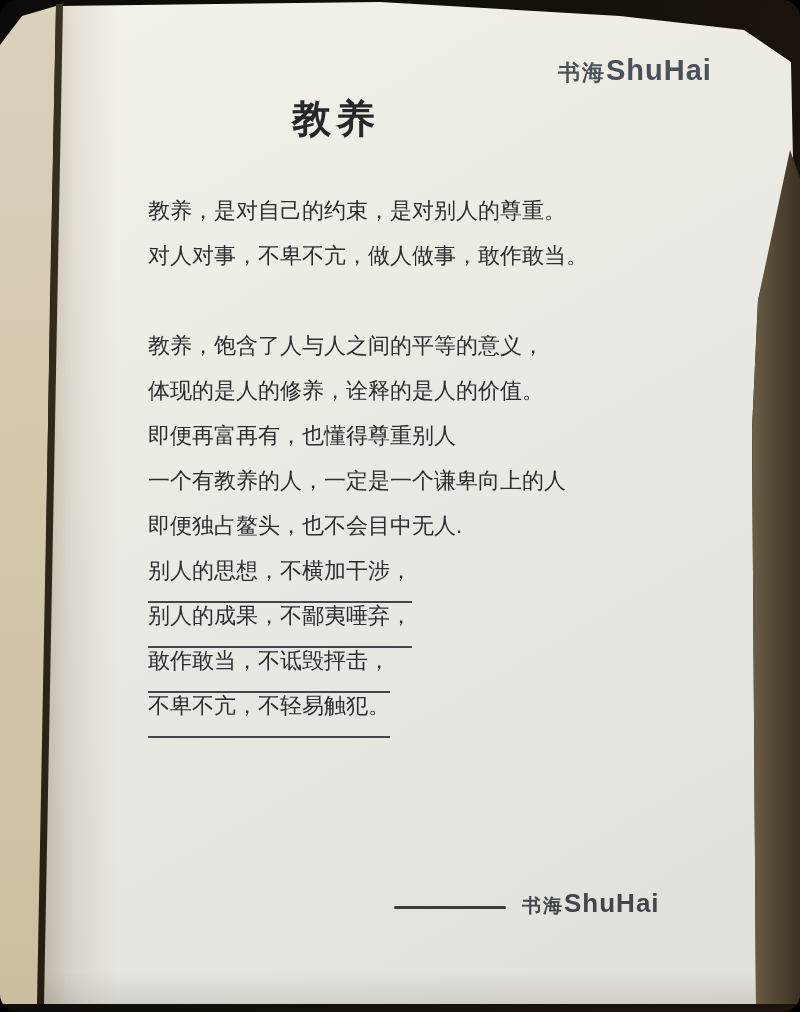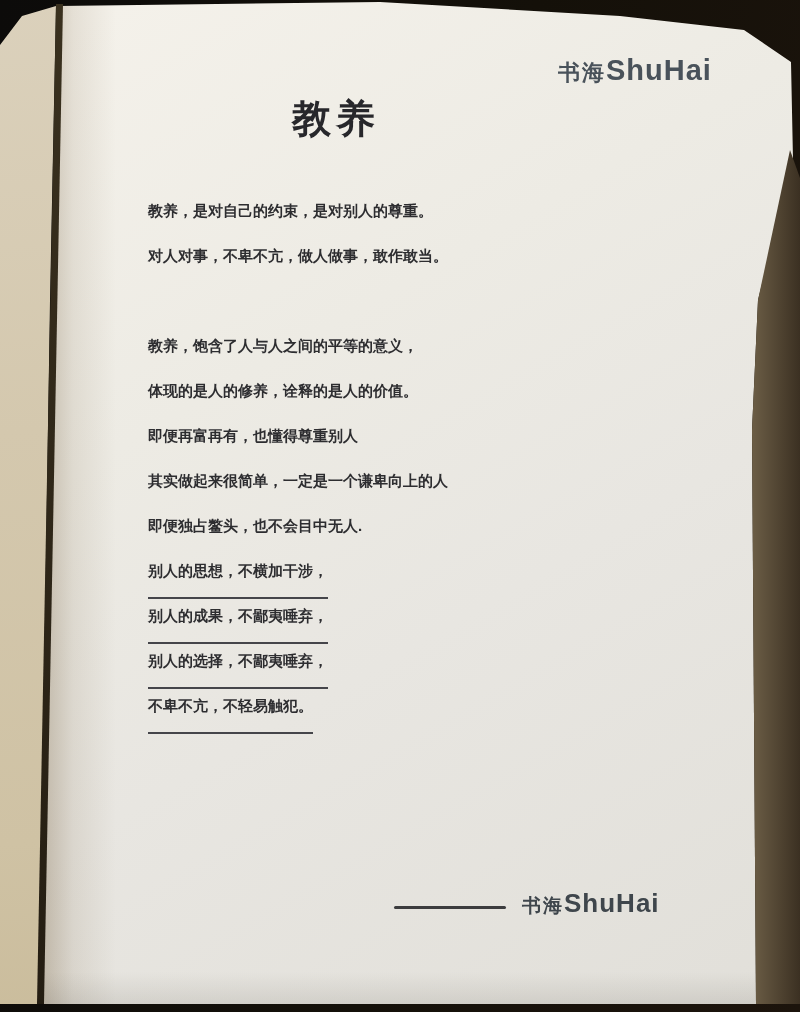--- a/index.html
+++ b/index.html
@@ -1,19 +1,20 @@
 <!DOCTYPE html>
 <html><head>
 <meta charset="utf-8">
 <style>
   html,body { margin:0; padding:0; background:#000; }
   .photo {
     position:relative; width:800px; height:1012px; overflow:hidden;
     background:linear-gradient(100deg,#0c0b0a 0%,#141009 55%,#1c140c 100%);
     font-family:"Liberation Sans", sans-serif;
+    border-radius:18px;
   }
   
   .left-page {
     position:absolute; inset:0;
     clip-path:polygon(0 45px, 22px 16px, 56px 6px, 50px 300px, 45px 620px, 38px 1004px, 0 1004px);
     background:linear-gradient(175deg,#dbd1bc 0%,#d4c8ae 40%,#cfc2a4 78%,#c9bb9a 100%);
   }
   .main-page {
     position:absolute; inset:0;
     clip-path:polygon(60px 6px, 380px 2px, 620px 16px, 744px 30px, 791px 62px, 793px 160px,
@@ -45,21 +46,21 @@
     color:#49525a; white-space:nowrap;
   }
   .brand-top .cn { font-size:22px; font-weight:bold; letter-spacing:2px; }
   .brand-top .en { font-size:29px; font-weight:bold; letter-spacing:1px; }
   .page-title {
     position:absolute; left:292px; top:92px;
     font-size:39px; font-weight:bold; letter-spacing:5px; color:#27272b;
   }
   .body-text {
     position:absolute; left:148px; top:188px;
-    font-size:15px; font-weight:700; color:#2d2d30;
+    font-size:22px; font-weight:400; color:#2d2d30;
   }
   .line { height:45px; line-height:45px; white-space:nowrap; }
   .line.gap { margin-top:45px; }
   .line .u { border-bottom:2px solid #45454a; padding-bottom:18px; }
   .footer-dash {
     position:absolute; left:394px; top:906px; width:112px; height:3px;
     background:#3c3c3e; border-radius:2px;
   }
   .brand-bottom {
     position:absolute; left:522px; top:888px; display:flex; align-items:baseline;
@@ -91,25 +92,25 @@
     </div>
 
     <div class="page-title">教养</div>
 
     <div class="body-text">
       <div class="line"><span>教养，是对自己的约束，是对别人的尊重。</span></div>
       <div class="line"><span>对人对事，不卑不亢，做人做事，敢作敢当。</span></div>
       <div class="line gap"><span>教养，饱含了人与人之间的平等的意义，</span></div>
       <div class="line"><span>体现的是人的修养，诠释的是人的价值。</span></div>
       <div class="line"><span>即便再富再有，也懂得尊重别人</span></div>
-      <div class="line"><span>其实做起来很简单，一定是一个谦卑向上的人</span></div>
+      <div class="line"><span>一个有教养的人，一定是一个谦卑向上的人</span></div>
       <div class="line"><span>即便独占鳌头，也不会目中无人.</span></div>
       <div class="line"><span class="u">别人的思想，不横加干涉，</span></div>
       <div class="line"><span class="u">别人的成果，不鄙夷唾弃，</span></div>
-      <div class="line"><span class="u">别人的选择，不鄙夷唾弃，</span></div>
+      <div class="line"><span class="u">敢作敢当，不诋毁抨击，</span></div>
       <div class="line"><span class="u">不卑不亢，不轻易触犯。</span></div>
     </div>
 
     <div class="footer-dash"></div>
 
     <div class="brand-bottom">
       <span class="cn">书海</span>
         <span class="en">ShuHai</span>
     </div>
 

